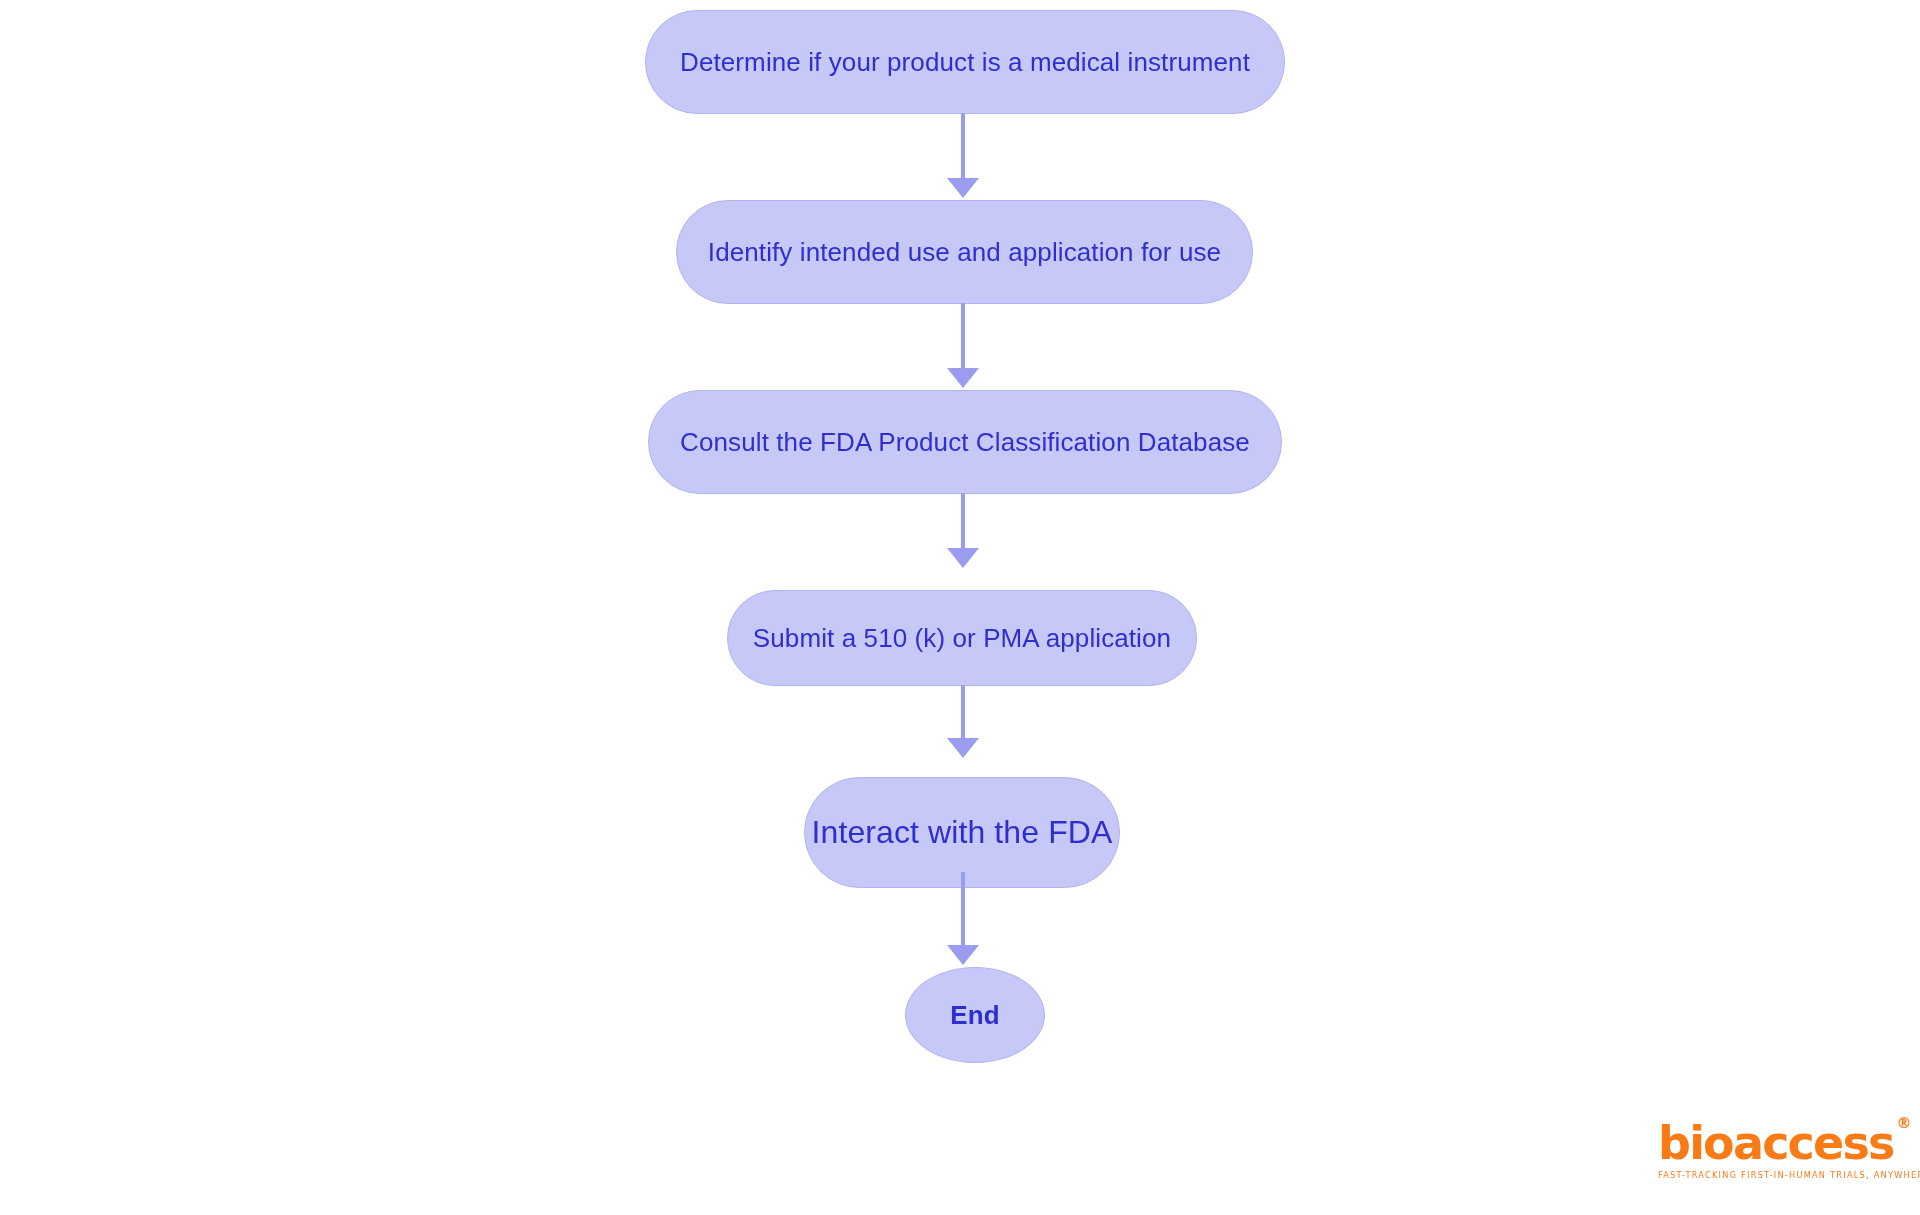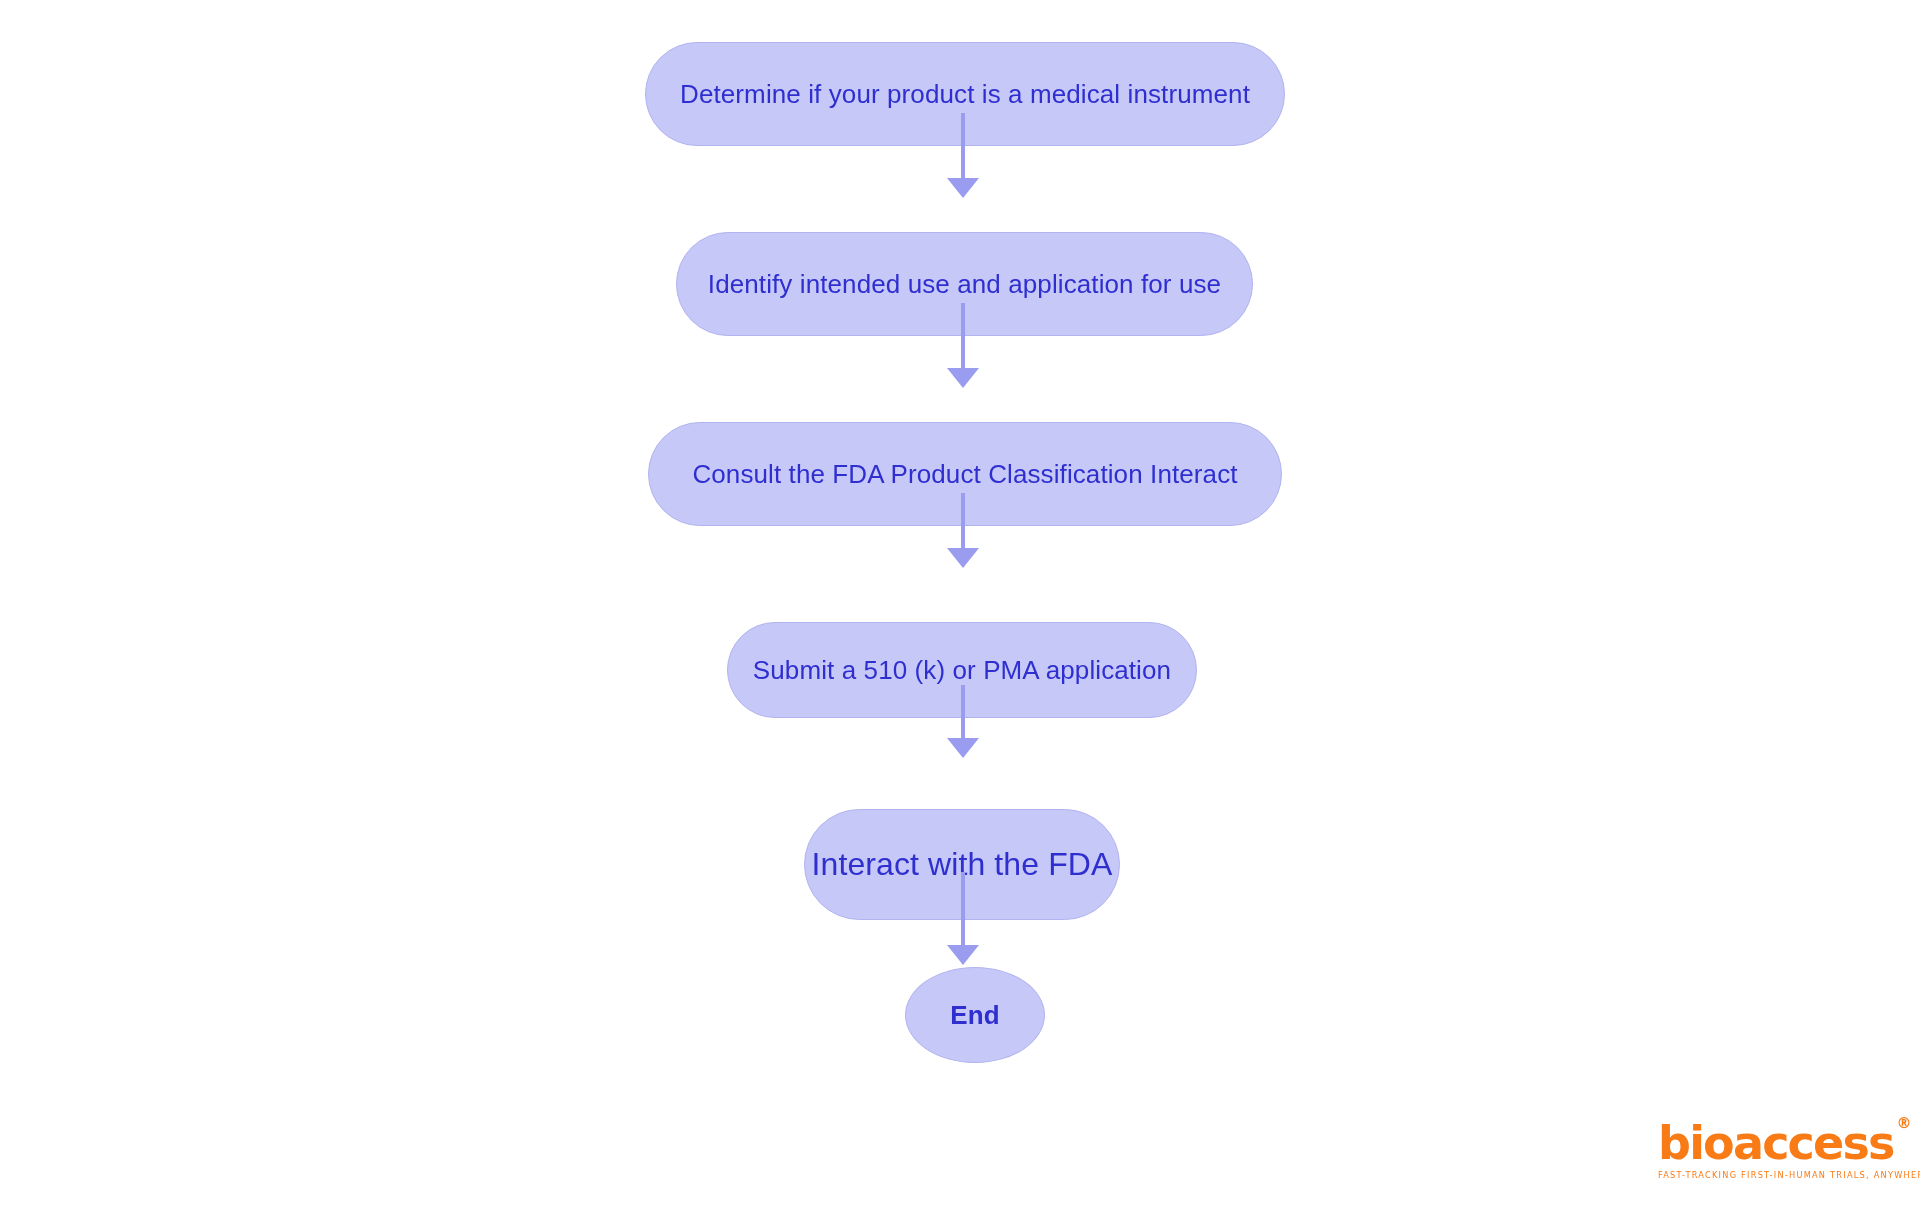--- a/index.html
+++ b/index.html
@@ -33,21 +33,20 @@
     align-items: center;
     justify-content: center;
     text-align: center;
     letter-spacing: 0.1px;
     line-height: 1.1;
     white-space: nowrap;
   }
 
   .node.pill {
     border-radius: 9999px;
-    margin-top: 32px;
   }
 
   .node.terminal {
     border-radius: 50%;
     font-weight: bold;
   }
 
   .node-label {
     display: block;
     padding: 0 18px;
@@ -139,21 +138,21 @@
   <div class="arrowhead" id="arrow-1"></div>
 
   <div class="node pill" id="node-identify">
     <span class="node-label">Identify intended use and application for use</span>
   </div>
 
   <div class="connector" id="conn-2"></div>
   <div class="arrowhead" id="arrow-2"></div>
 
   <div class="node pill" id="node-consult">
-    <span class="node-label">Consult the FDA Product Classification Interact</span>
+    <span class="node-label">Consult the FDA Product Classification Database</span>
   </div>
 
   <div class="connector" id="conn-3"></div>
   <div class="arrowhead" id="arrow-3"></div>
 
   <div class="node pill" id="node-submit">
     <span class="node-label">Submit a 510 (k) or PMA application</span>
   </div>
 
   <div class="connector" id="conn-4"></div>

